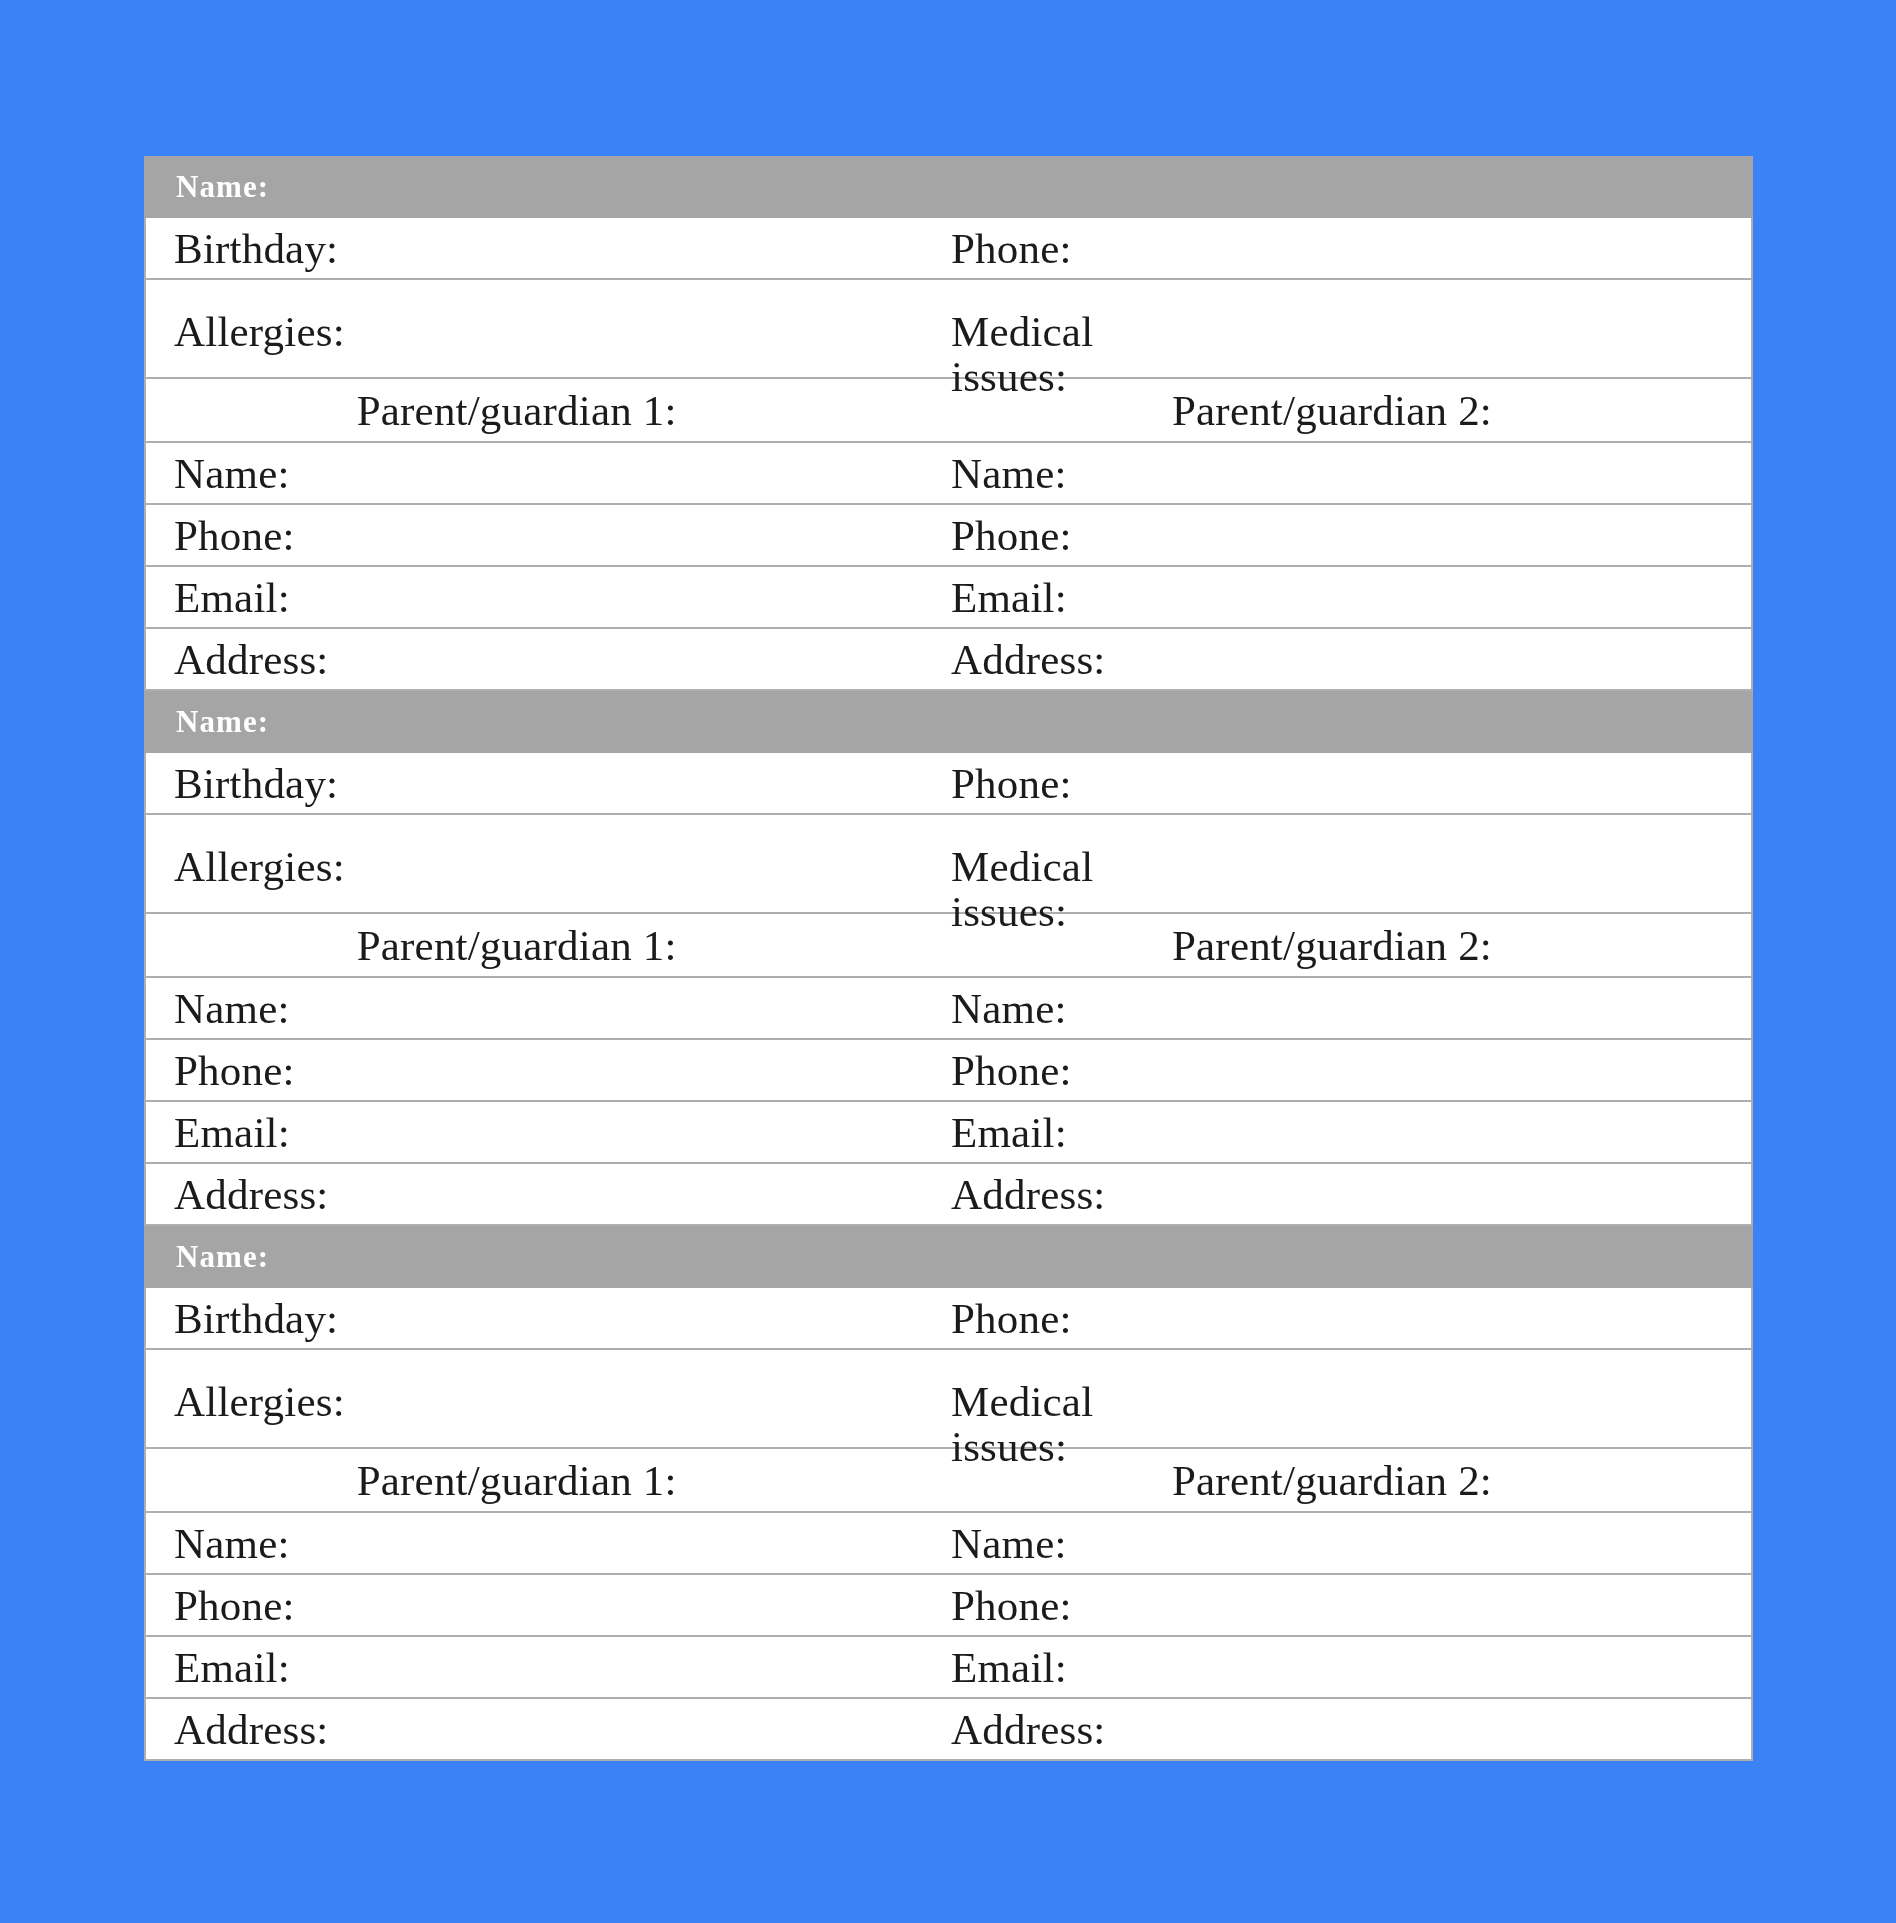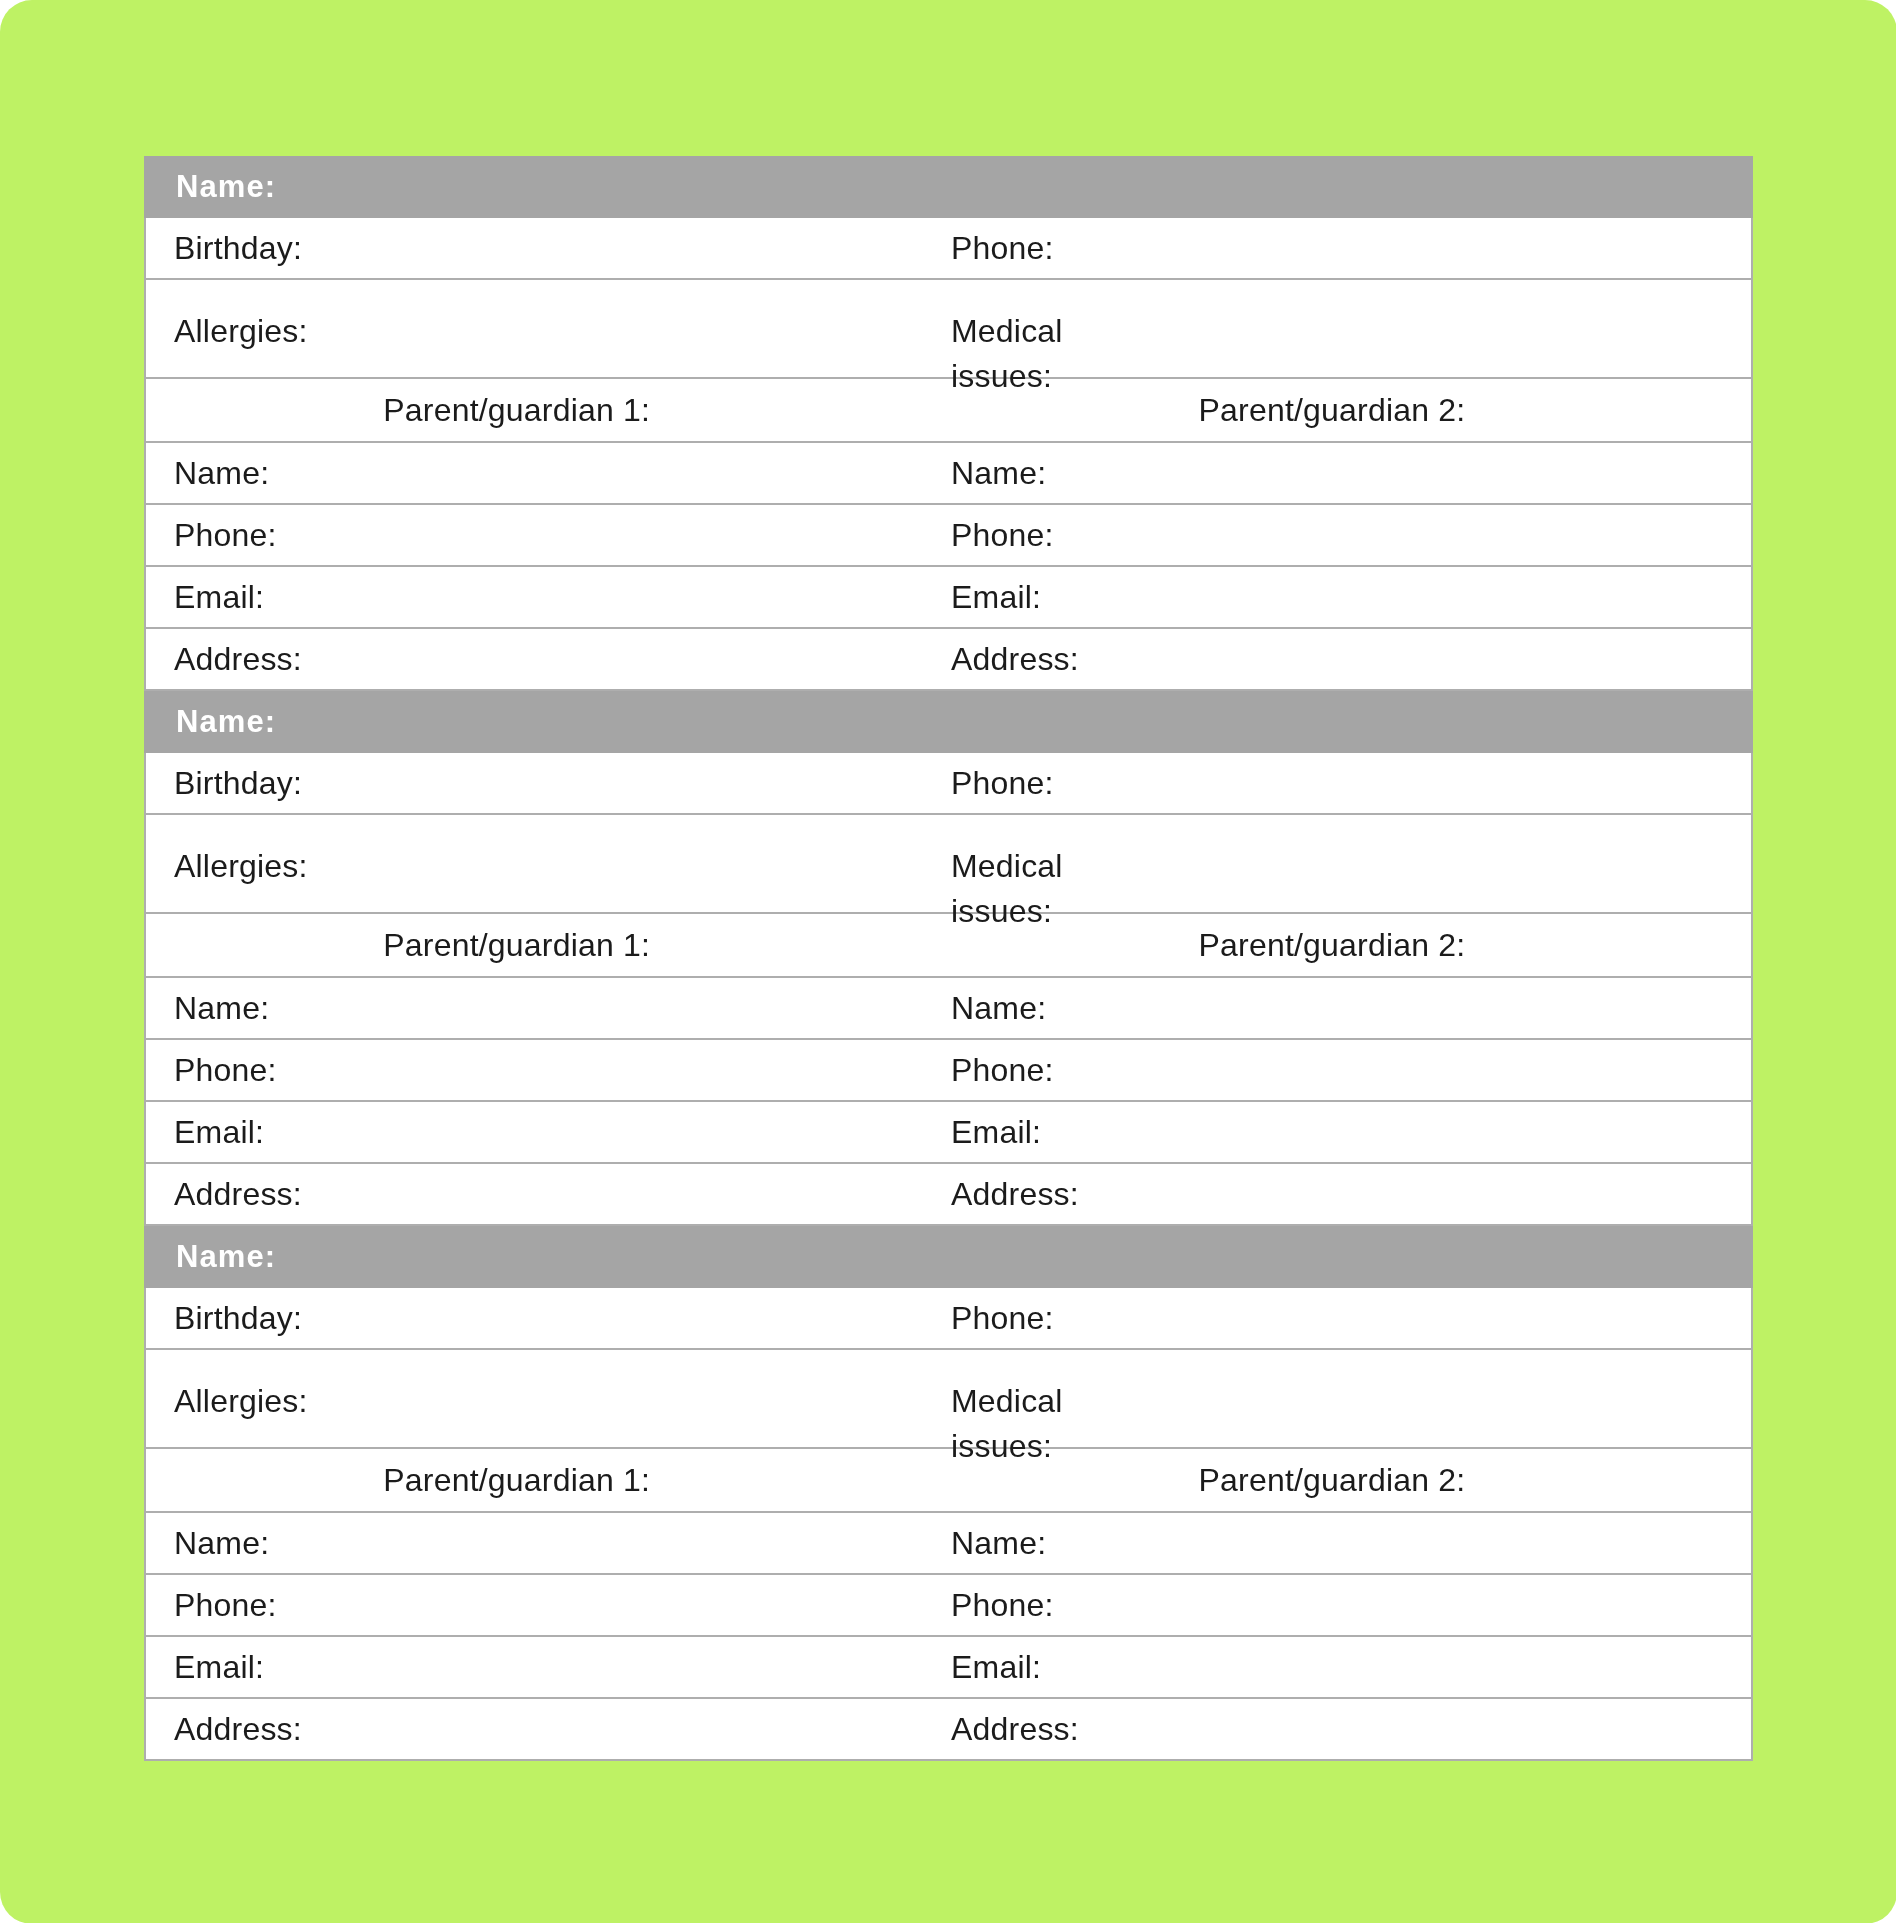--- a/index.html
+++ b/index.html
@@ -1,24 +1,23 @@
 <!DOCTYPE html>
 <html style="font-size:12px"><head>
 <meta charset="utf-8">
 <style>
   html, body { margin: 0; padding: 0; }
   .page {
     position: relative;
     width: 1897px;
     height: 1924px;
-    background: #bef264;
+    background: #3b82f6;
     overflow: hidden;
-    font-family: Liberation Sans, sans-serif;
+    font-family: Liberation Serif, serif;
     color: #1b1b1b;
-    border-radius: 32px;
   }
   .form-table {
     position: absolute;
     left: 144px;
     top: 156px;
     width: 1609px;
   }
   .name-bar {
     height: 62px;
     background: #a5a5a5;
@@ -64,21 +63,21 @@
   }
   .tall .lbl { line-height: 45px; margin-top: 20px; }
   .wrap { width: 210px; }
   .pg .cell {
     align-items: center;
     justify-content: center;
   }
   .pg .c1 { padding-left: 0; padding-right: 28.6px; }
   .pg .c2 { padding-left: 0; padding-right: 3px; }
   .lbl {
-    font-size: 32px;
+    font-size: 43px;
     letter-spacing: 0.2px;
     white-space: normal;
   }
 </style>
 </head>
 <body>
 
 <div class="page">
   <div class="form-table">
 

